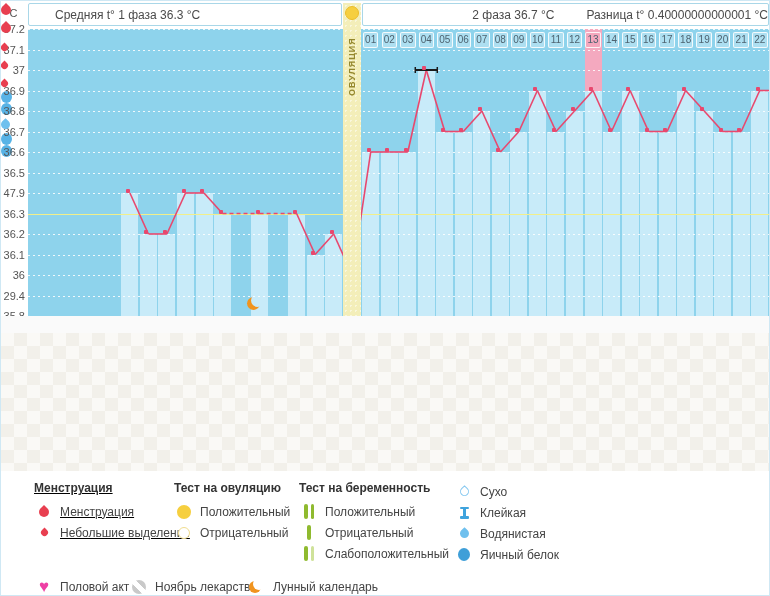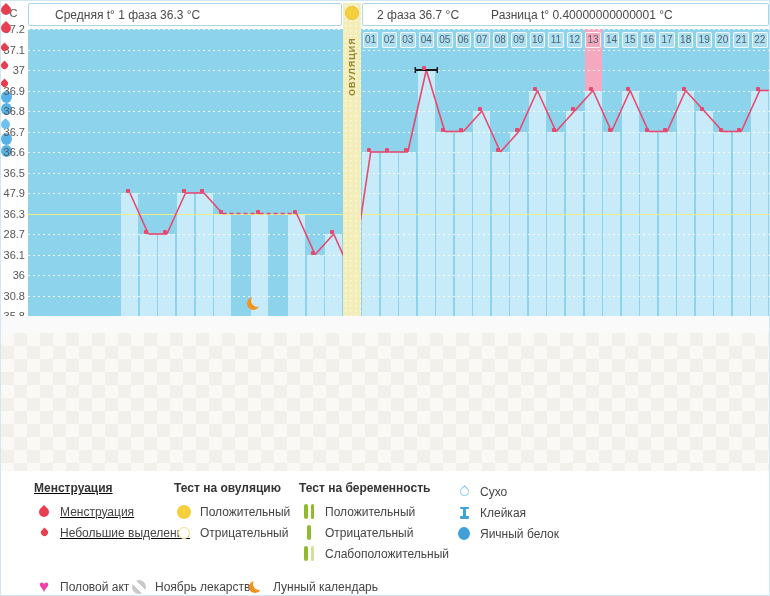--- a/index.html
+++ b/index.html
@@ -65,21 +65,21 @@
 </style>
 </head>
 <body>
 
 <div id="stage">
   <div class="abs unit" style="left:4px;top:6px;">°C</div>
 
   <div class="hbar" style="left:27px;width:314px;padding-left:26px;">
     <span>Средняя t° 1 фаза 36.3 °C</span>
   </div>
-  <div class="hbar" style="left:361px;width:407px;padding-left:14px;">
+  <div class="hbar" style="left:361px;width:407px;padding-left:14px;justify-content:flex-end;">
     <span>2 фаза 36.7 °C</span>
     <span style="margin-left:32px;">Разница t° 0.40000000000001 °C</span>
   </div>
 
   <div id="plot-bg"></div>
   <div id="dyn">
       <div class="bar" style="left:120.4px;top:192px;width:17.0px;height:123px;"></div>
       <div class="bar" style="left:138.9px;top:233px;width:17.0px;height:82px;"></div>
       <div class="bar" style="left:157.4px;top:233px;width:17.0px;height:82px;"></div>
       <div class="bar" style="left:175.9px;top:192px;width:17.0px;height:123px;"></div>
@@ -126,27 +126,27 @@
       <div class="ylabel" style="left:0;top:124.5px;">36.7</div>
       <div class="gridline" style="top:151px;"></div>
       <div class="ylabel" style="left:0;top:145px;">36.6</div>
       <div class="gridline" style="top:171.5px;"></div>
       <div class="ylabel" style="left:0;top:165.5px;">36.5</div>
       <div class="gridline" style="top:192px;"></div>
       <div class="ylabel" style="left:0;top:186px;">47.9</div>
       <div class="coverline" style="top:212.5px;"></div>
       <div class="ylabel" style="left:0;top:206.5px;">36.3</div>
       <div class="gridline" style="top:233px;"></div>
-      <div class="ylabel" style="left:0;top:227px;">28.7</div>
+      <div class="ylabel" style="left:0;top:227px;">36.2</div>
       <div class="gridline" style="top:253.5px;"></div>
       <div class="ylabel" style="left:0;top:247.5px;">36.1</div>
       <div class="gridline" style="top:274px;"></div>
       <div class="ylabel" style="left:0;top:268px;">36</div>
       <div class="gridline" style="top:294.5px;"></div>
-      <div class="ylabel" style="left:0;top:288.5px;">30.8</div>
+      <div class="ylabel" style="left:0;top:288.5px;">29.4</div>
       <div class="gridline" style="top:315px;"></div>
       <div class="ylabel" style="left:0;top:309px;">35.8</div>
       <div class="dpocell" style="left:361.9px;top:31px;width:15.5px;">01</div>
       <div class="dpocell" style="left:380.5px;top:31px;width:15.5px;">02</div>
       <div class="dpocell" style="left:399.0px;top:31px;width:15.5px;">03</div>
       <div class="dpocell" style="left:417.5px;top:31px;width:15.5px;">04</div>
       <div class="dpocell" style="left:436.0px;top:31px;width:15.5px;">05</div>
       <div class="dpocell" style="left:454.6px;top:31px;width:15.5px;">06</div>
       <div class="dpocell" style="left:473.1px;top:31px;width:15.5px;">07</div>
       <div class="dpocell" style="left:491.6px;top:31px;width:15.5px;">08</div>
@@ -437,20 +437,26 @@
             <span class="ibeam">
               <i class="h"></i>
               <i class="v"></i>
               <i class="h"></i>
             </span>
           </span>
           <span>Клейкая</span>
         </div>
         <div class="litem">
           <span class="ic">
+            <span class="drop" style="width:9px;height:9px;background:#6fc0ee;"></span>
+          </span>
+          <span>Водянистая</span>
+        </div>
+        <div class="litem">
+          <span class="ic">
             <span style="width:12px;height:13px;border-radius:50%;background:#3f9fd8;display:inline-block;"></span>
           </span>
           <span>Яичный белок</span>
         </div>
       </div>
       <div class="litem abs" style="left: 33px; top: 105px;">
         <span class="ic">
           <span style="font-size:17px;color:#ee3fa4;line-height:14px;">♥</span>
         </span>
         <span>Половой акт</span>

